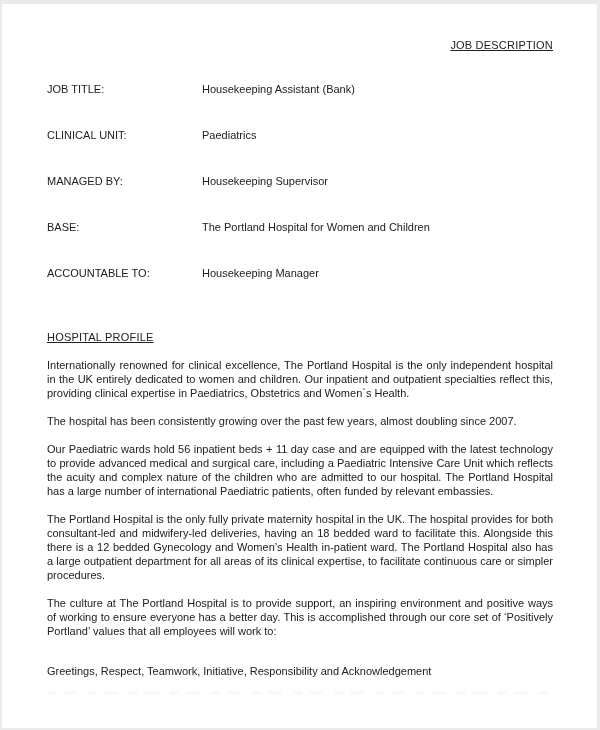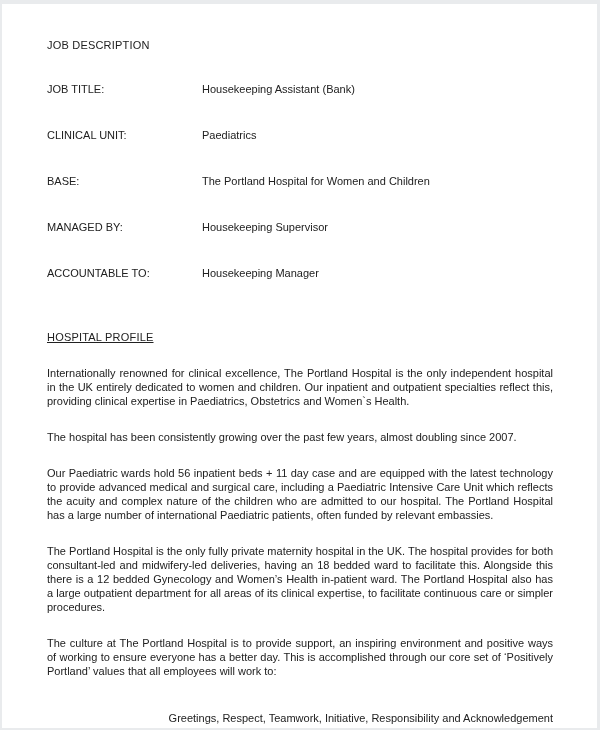--- a/index.html
+++ b/index.html
@@ -22,21 +22,22 @@
     bottom: 2px;
     background: #ffffff;
     color: #212121;
   }
   .content {
     padding: 34px 44px 0 45px;
     font-size: 11px;
     line-height: 14px;
   }
   .doc-title {
-    text-align: left;
+    text-align: right;
+    text-decoration: underline;
     letter-spacing: 0.2px;
   }
   .kv-row {
     display: flex;
     margin-top: 32px;
   }
   .kv-row.first {
     margin-top: 30px;
   }
   .kv-label {
@@ -44,26 +45,26 @@
   }
   .kv-value {
     flex: 1 1 auto;
   }
   .section-heading {
     margin-top: 50px;
     text-decoration: underline;
     letter-spacing: 0.2px;
   }
   .para {
-    margin: 22px 0 0 0;
+    margin: 14px 0 0 0;
     text-align: justify;
   }
   .values-line {
-    margin-top: 33px;
-    text-align: right;
+    margin-top: 26px;
+    text-align: left;
   }
   .job-summary-heading {
     margin-top: 30px;
     text-decoration: underline;
     letter-spacing: 0.2px;
   }
   
   .faint-cutoff {
     margin-top: 13px;
     height: 4px;
@@ -89,27 +90,27 @@
       <span class="kv-label">JOB TITLE:</span>
       <span class="kv-value">Housekeeping Assistant (Bank)</span>
     </div>
 
     <div class="kv-row">
       <span class="kv-label">CLINICAL UNIT:</span>
       <span class="kv-value">Paediatrics</span>
     </div>
 
     <div class="kv-row">
-      <span class="kv-label">BASE:</span>
-      <span class="kv-value">The Portland Hospital for Women and Children</span>
+      <span class="kv-label">MANAGED BY:</span>
+      <span class="kv-value">Housekeeping Supervisor</span>
     </div>
 
     <div class="kv-row">
-      <span class="kv-label">MANAGED BY:</span>
-      <span class="kv-value">Housekeeping Supervisor</span>
+      <span class="kv-label">BASE:</span>
+      <span class="kv-value">The Portland Hospital for Women and Children</span>
     </div>
 
     <div class="kv-row">
       <span class="kv-label">ACCOUNTABLE TO:</span>
       <span class="kv-value">Housekeeping Manager</span>
     </div>
 
     <div class="section-heading">HOSPITAL PROFILE</div>
 
     <p class="para">Internationally renowned for clinical excellence, The Portland Hospital is the only independent hospital in the UK entirely dedicated to women and children. Our inpatient and outpatient specialties reflect this, providing clinical expertise in Paediatrics, Obstetrics and Women`s Health.</p>

